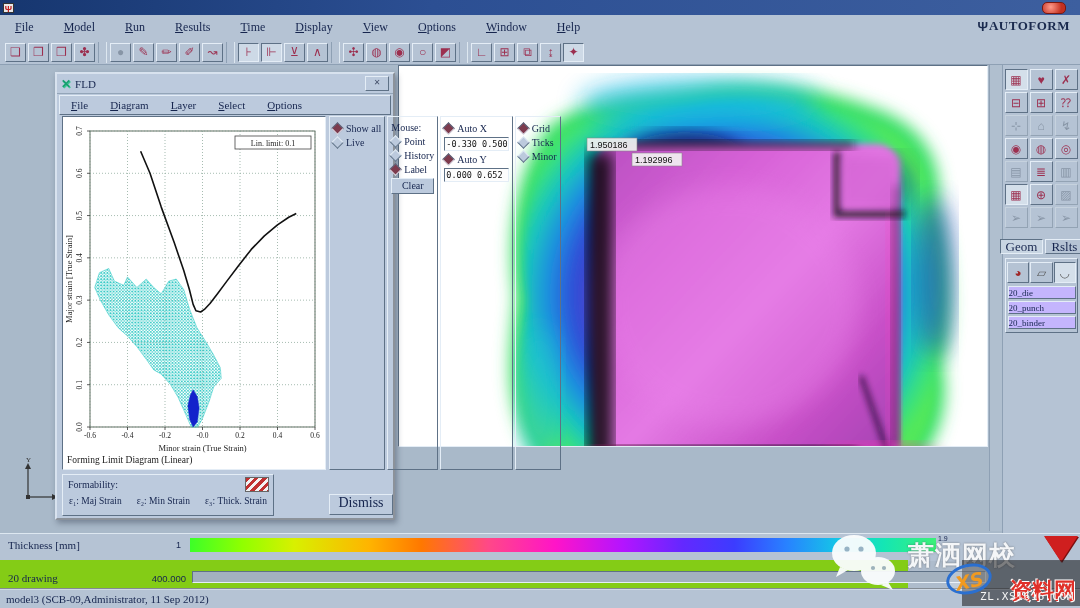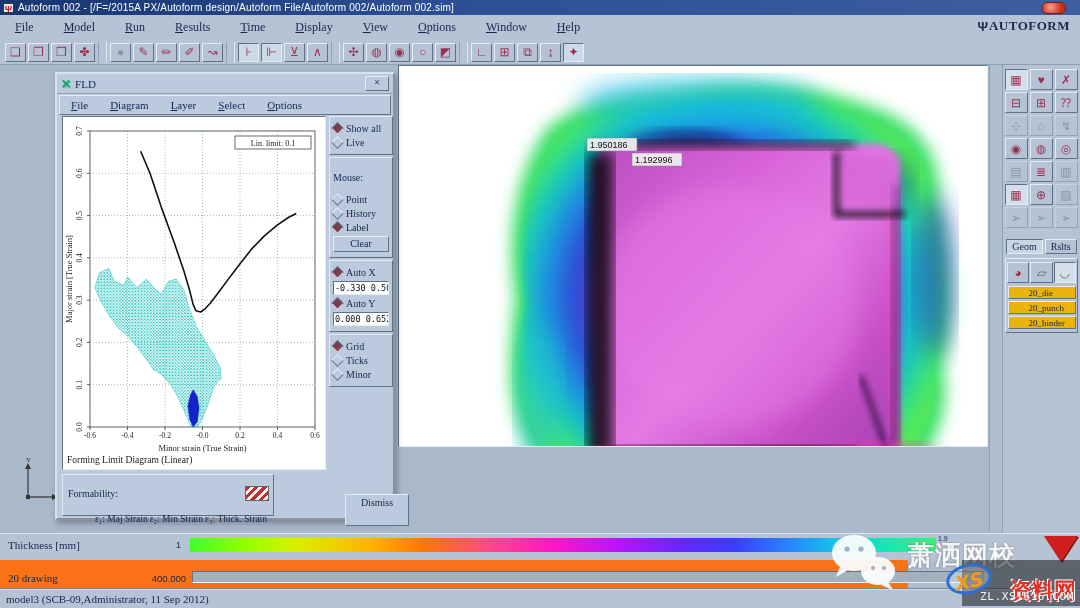--- a/index.html
+++ b/index.html
@@ -51,74 +51,74 @@
   #fld-titlebar .xlogo{color:#18a070;font-weight:bold;font-size:12px;margin-right:4px;text-shadow:1px 1px 0 #3cc894;}
   #fld-titlebar .fldname{font-family:"Liberation Serif",serif;font-size:11px;color:#16254e;text-align:center;}
   #fld-close{position:absolute;right:4px;top:2px;width:22px;height:13px;background:#bccadd;
     border:1px solid;border-color:#e4edf6 #5e7186 #5e7186 #e4edf6;font-size:8px;line-height:11px;
     text-align:center;color:#44506a;}
   #fld-menubar{height:18px;background:#bccadd;border:1px solid;border-color:#e4edf6 #5e7186 #5e7186 #e4edf6;
     margin:1px 2px;display:flex;align-items:center;}
   #fld-menubar .mitem{font-family:"Liberation Serif",serif;font-size:11px;color:#16254e;padding:0 11px;}
   #chart-panel{position:absolute;left:5px;top:42px;width:264px;height:354px;background:#fff;
     border:1px solid;border-color:#5e7186 #e4edf6 #e4edf6 #5e7186;box-sizing:border-box;}
-  #ctrl-col{position:absolute;left:272px;top:42px;width:64px;height:354px;display:flex;flex-direction:column;gap:2px;}
+  #ctrl-col{position:absolute;left:272px;top:42px;width:64px;height:354px;display:flex;flex-direction:row;gap:2px;}
   .cgroup{border:1px solid;border-color:#e4edf6 #5e7186 #5e7186 #e4edf6;padding:3px 2px;box-sizing:border-box;}
   .ckrow{display:flex;align-items:center;margin:3px 1px;gap:4px;}
   .ckbox{width:7px;height:7px;transform:rotate(45deg);background:#bccadd;
     border:1px solid;border-color:#e4edf6 #5e7186 #5e7186 #e4edf6;flex:0 0 auto;}
   .ckbox.on{background:#7d3b4e;border-color:#5e7186 #e4edf6 #e4edf6 #5e7186;}
   .cklabel{font-family:"Liberation Serif",serif;font-size:10px;color:#16254e;white-space:nowrap;}
-  .grouplabel{font-family:"Liberation Serif",serif;font-size:10px;color:#16254e;margin:11px 1px;}
+  .grouplabel{font-family:"Liberation Serif",serif;font-size:10px;color:#16254e;margin:2px 1px;}
   .smallbtn{height:14px;background:#bccadd;border:1px solid;border-color:#e4edf6 #5e7186 #5e7186 #e4edf6;
     font-family:"Liberation Serif",serif;font-size:10px;color:#16254e;text-align:center;line-height:13px;
     margin:2px 1px;}
   .tfield{height:12px;background:#fdfdfd;border:1px solid;border-color:#5e7186 #e4edf6 #e4edf6 #5e7186;
     font-family:"DejaVu Sans Mono",monospace;font-size:8.5px;color:#111;line-height:12px;
     padding-left:1px;margin:2px 1px;white-space:nowrap;overflow:hidden;}
   #fld-footer{position:absolute;left:5px;top:400px;width:212px;height:42px;
     border:1px solid;border-color:#e4edf6 #5e7186 #5e7186 #e4edf6;box-sizing:border-box;padding:2px 4px;}
   #fld-footer .frow1{display:flex;align-items:center;justify-content:space-between;}
   #formability-icon{width:22px;height:13px;background:repeating-linear-gradient(135deg,#c03030 0 3px,#f2f2f2 3px 6px);
     border:1px solid #666;}
-  #fld-footer .frow2{display:flex;justify-content:space-between;margin-top:4px;padding:0 2px;margin-left:26px;}
+  #fld-footer .frow2{display:flex;justify-content:space-between;margin-top:4px;padding:0 2px;}
   .epslabel{font-family:"Liberation Serif",serif;font-size:9.5px;color:#16254e;}
-  #dismiss-btn{position:absolute;left:288px;top:420px;width:64px;height:32px;background:#bccadd;
+  #dismiss-btn{position:absolute;left:272px;top:420px;width:64px;height:21px;background:#bccadd;
     border:1px solid;border-color:#e4edf6 #5e7186 #5e7186 #e4edf6;font-family:"Liberation Serif",serif;
-    font-size:10px;color:#16254e;text-align:center;line-height:16px;box-sizing:border-box;}
+    font-size:14px;color:#16254e;text-align:center;line-height:16px;box-sizing:border-box;}
 
   
   #rpanel{position:absolute;left:1002px;top:0;width:78px;height:468px;background:#b5c3d4;
     border-left:1px solid #8ea0b4;box-sizing:border-box;padding:4px 2px;}
   #rp-grid{display:grid;grid-template-columns:repeat(3,24px);grid-auto-rows:22px;gap:1px;justify-content:center;}
   .rbtn{width:23px;height:21px;background:#b5c3d4;border:1px solid;border-color:#e4edf6 #5e7186 #5e7186 #e4edf6;
     display:flex;align-items:center;justify-content:center;font-size:12px;color:#9c2f4f;box-sizing:border-box;}
   .rbtn.pressed{background:#d4dfea;border-color:#5e7186 #e4edf6 #e4edf6 #5e7186;}
   .rbtn.disabled{color:#8795a6;border-color:#c6d2de #93a3b4 #93a3b4 #c6d2de;}
   #rp-tabs{display:flex;gap:2px;justify-content:center;margin-top:10px;}
   .rtab{height:15px;background:#b5c3d4;border:1px solid;border-color:#e4edf6 #5e7186 #5e7186 #e4edf6;
-    font-family:"Liberation Serif",serif;font-size:10px;color:#16254e;text-align:center;line-height:14px;
+    font-family:"Liberation Serif",serif;font-size:13px;color:#16254e;text-align:center;line-height:14px;
     padding:0 5px;box-sizing:border-box;}
   .rtab.active{background:#c8d5e2;border-color:#5e7186 #e4edf6 #e4edf6 #5e7186;}
   #rp-toolbox{margin-top:4px;border:1px solid;border-color:#e4edf6 #5e7186 #5e7186 #e4edf6;padding:3px 1px;}
   #rp-tools{display:flex;gap:1px;justify-content:center;}
   #rp-list{margin-top:3px;display:flex;flex-direction:column;gap:2px;align-items:center;}
-  .objbtn{width:68px;height:13px;background:#eab308;border:1px solid;border-color:#e4edf6 #5e7186 #5e7186 #e4edf6;
-    font-family:"Liberation Serif",serif;font-size:9px;color:#16254e;line-height:12px;padding-left:20px;box-sizing:border-box;}
+  .objbtn{width:68px;height:13px;background:#c4b5fd;border:1px solid;border-color:#e4edf6 #5e7186 #5e7186 #e4edf6;
+    font-family:"Liberation Serif",serif;font-size:9px;color:#16254e;line-height:12px;padding-left:0;box-sizing:border-box;}
 
   
   #colorbar-row{position:absolute;left:0;top:533px;width:1080px;height:27px;background:#b5c3d4;
     border-top:1px solid #dde7f0;padding-left:20px;}
   #thickness-label{position:absolute;left:8px;top:5px;font-family:"Liberation Serif",serif;font-size:11px;color:#16254e;}
   #cbar-min{position:absolute;left:176px;top:6px;font-size:9px;color:#16254e;}
   #cbar{position:absolute;left:190px;top:4px;width:746px;height:14px;
     background:linear-gradient(90deg,#3cff28 0%,#90ff00 7%,#d8f000 14%,#ffb400 24%,#ff7800 31%,
       #ff4888 40%,#ff14c8 49%,#b414ff 58%,#6428ff 66%,#3c3cff 73%,#2882ff 80%,#14c8e6 87%,#14e6b4 93%,#3cf078 100%);}
   #cbar-max{position:absolute;left:938px;top:1px;font-size:7px;color:#16254e;}
-  #stage-row{position:absolute;left:0;top:560px;width:908px;height:28px;background:#f97316;}
+  #stage-row{position:absolute;left:0;top:560px;width:908px;height:28px;background:#84cc16;}
   #stage-label{position:absolute;left:8px;top:12px;font-family:"Liberation Serif",serif;font-size:11px;color:#16254e;}
   #stage-value{position:absolute;left:138px;top:13px;width:48px;text-align:right;font-size:9.5px;color:#16254e;}
   #stage-bar{position:absolute;left:192px;top:11px;width:794px;height:12px;background:#a3b1bf;
     border:1px solid;border-color:#5e7186 #e4edf6 #e4edf6 #5e7186;box-sizing:border-box;}
   #statusbar{position:absolute;left:0;top:588px;width:1080px;height:20px;background:#b5c3d4;
     border-top:2px groove #cfdae6;}
   #status-text{position:absolute;left:6px;top:3px;font-family:"Liberation Serif",serif;font-size:11px;color:#16254e;}
 
   
   #wm{position:absolute;right:0;bottom:0;width:220px;height:80px;pointer-events:none;}
@@ -136,21 +136,20 @@
   #wm-domain{position:absolute;right:6px;top:62px;font-size:11px;color:#f5f5f5;letter-spacing:.6px;
     font-family:"DejaVu Sans Mono",monospace;}
 </style>
 </head>
 <body>
 
 <div id="root">
 
   <div id="titlebar">
     <span class="appicon">Ψ</span>
-    <span class="ttext">Autoform 002 - [/F=/2015A PX/Autoform design/Autoform File/Autoform 002/Autoform 002.sim]</span>
     <span class="winbtn"></span>
   </div>
 
   <div id="menubar">
       <span class="mitem"><u>F</u>ile</span>
       <span class="mitem"><u>M</u>odel</span>
       <span class="mitem"><u>R</u>un</span>
       <span class="mitem"><u>R</u>esults</span>
       <span class="mitem"><u>T</u>ime</span>
       <span class="mitem"><u>D</u>isplay</span>

